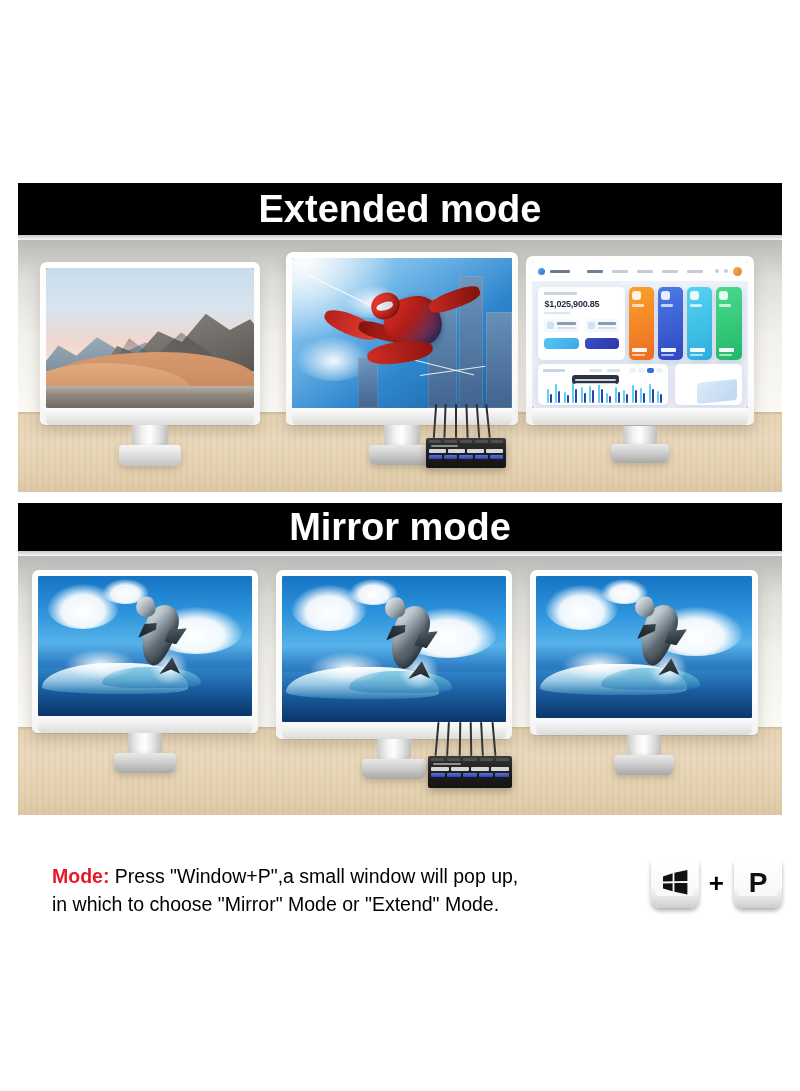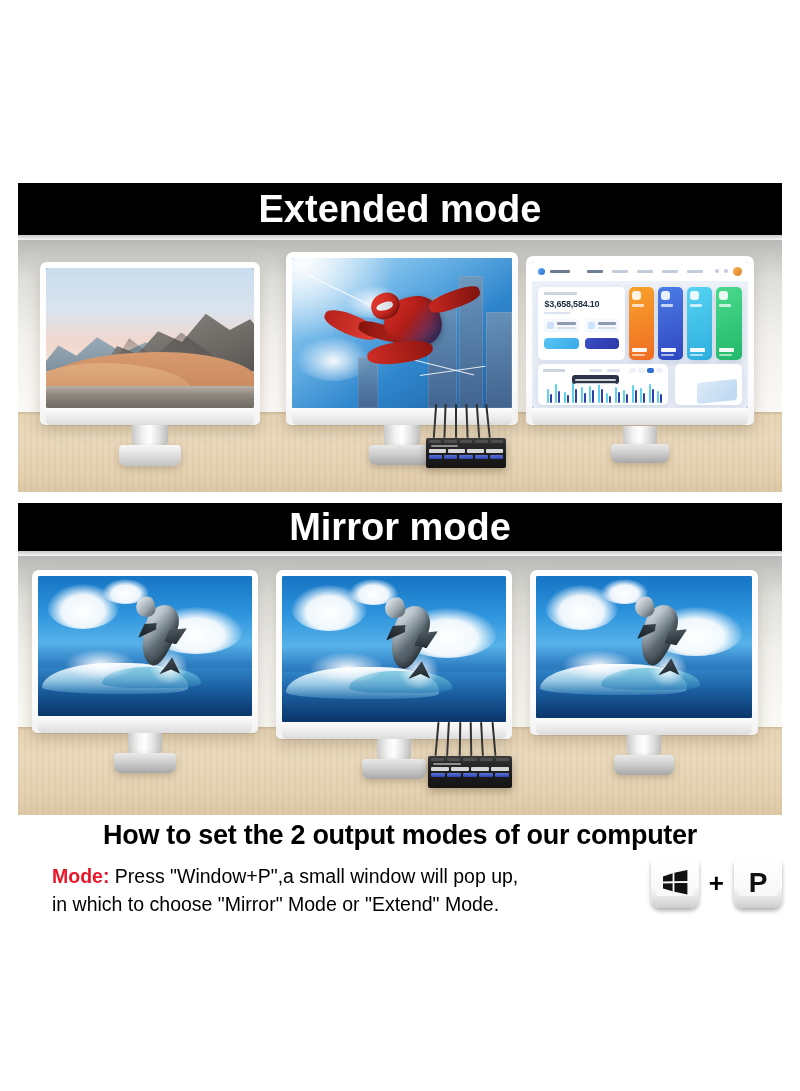--- a/index.html
+++ b/index.html
@@ -496,21 +496,21 @@
               </span>
               <span class="dash-top-right">
                 <b></b>
                 <b></b>
                 <span class="dash-avatar"></span>
               </span>
             </div>
 
             <div class="dash-card-main">
               <div class="dash-lbl" style="width:44%;"></div>
-              <div class="dash-balance" style="margin-top:4px;">$3,658,584.10</div>
+              <div class="dash-balance" style="margin-top:4px;">$1,025,900.85</div>
               <div class="dash-sub" style="width:34%; margin-top:3px;"></div>
               <div class="dash-mini-row">
                 <div class="dash-mini">
                   <span class="ic"></span>
                   <span class="tx">
                       <u></u>
                       <s></s>
                     </span>
                 </div>
                 <div class="dash-mini">
@@ -795,21 +795,20 @@
             <i></i>
             <i></i>
             <i></i>
             <i></i>
             <i></i>
           </div>
       </div>
     </div>
   </div>
 
-  <div class="headline">How to set the 2 output modes of our computer</div>
 
   <div class="note-block">
     <div class="note-line"><span class="note-word">Mode:</span><span> Press "Window+P",a small window will pop up,</span></div>
     <div class="note-line">in which to choose "Mirror" Mode or "Extend" Mode.</div>
   </div>
 
   <div class="keys">
     <div class="keycap">
       <svg class="win-flag" viewBox="0 0 28 26">
         <path d="M2 6.4 L11.6 3.3 L11.6 11.3 L2 11.6 Z" fill="#111"></path>

